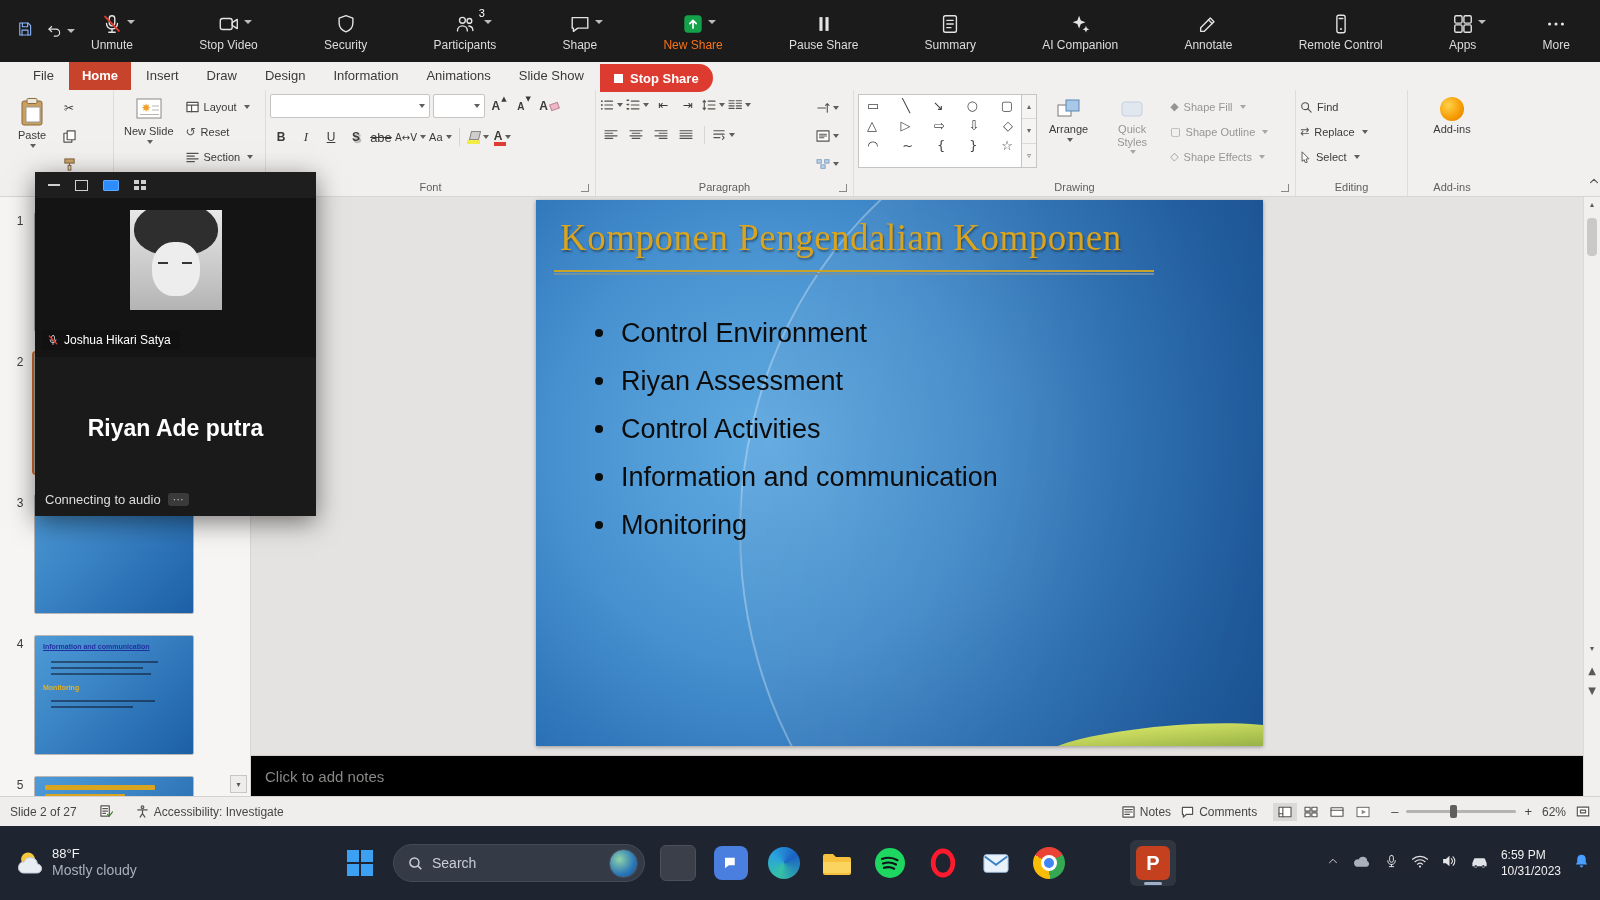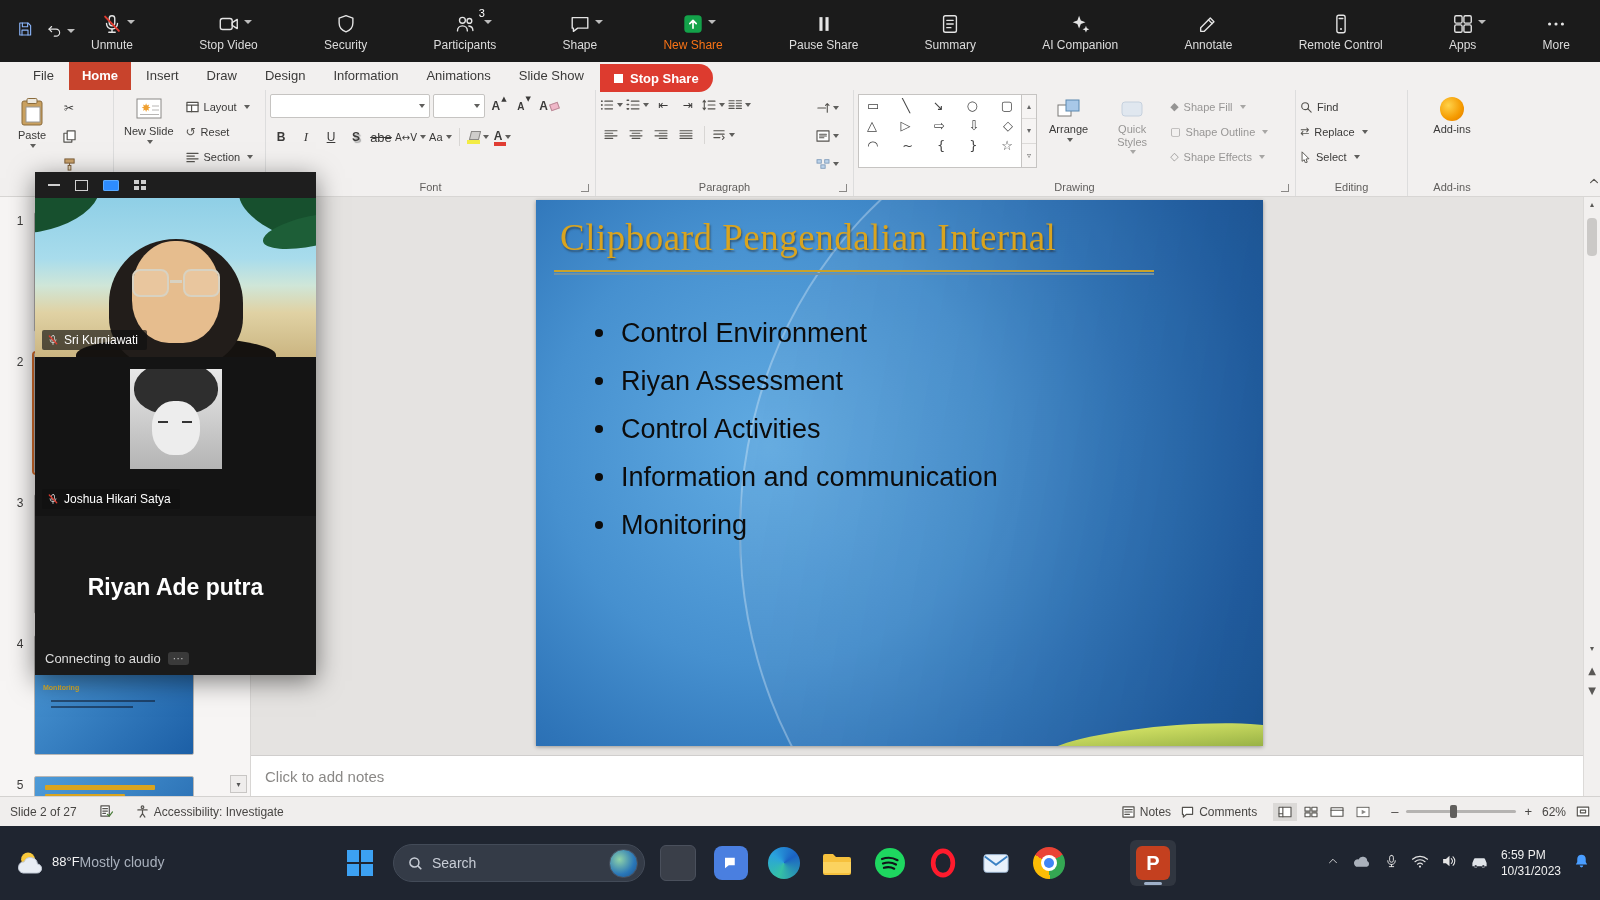--- a/index.html
+++ b/index.html
@@ -69,21 +69,21 @@
   .tnum{width:28px;text-align:center;font-size:12px;color:#3b3a39;padding-top:2px}
   .tbox{width:158px;height:118px;border:1px solid #b8b6b4;background:linear-gradient(135deg,#4e9bd8,#1c5fa6);border-radius:2px;overflow:hidden;position:relative;cursor:pointer}
   .t4title{position:absolute;left:8px;top:7px;font-size:7px;color:#22309f;text-decoration:underline;font-weight:bold}
   .t4line{position:absolute;left:16px;height:2px;background:rgba(15,25,45,.55)}
   .t4gold{position:absolute;left:8px;top:48px;font-size:7px;color:#e0b22a;font-weight:bold}
   .t5bar{position:absolute;left:10px;top:8px;width:110px;height:5px;background:#d9a41f;border-radius:1px}
   .t5bar2{position:absolute;left:10px;top:17px;width:80px;height:5px;background:#d9a41f;border-radius:1px}
   .th-down{position:absolute;right:3px;bottom:3px;width:15px;height:16px;background:#efedec;border:1px solid #c8c6c4;display:flex;align-items:center;justify-content:center;font-size:8px;color:#555;cursor:pointer}
   .editor{flex:1;display:flex;flex-direction:column;background:#e5e3e1}
   .canvas{flex:1;position:relative;overflow:hidden}
-  .notes{height:40px;background:#ffffff;border-top:1px solid #d0cecd;display:flex;align-items:center;padding-left:14px;color:#8a8886;font-size:15px;cursor:text}
+  .notes{height:40px;background:#000000;border-top:1px solid #d0cecd;display:flex;align-items:center;padding-left:14px;color:#8a8886;font-size:15px;cursor:text}
   .vscroll{width:16px;background:#f2f0ef;border-left:1px solid #dcdad8;position:relative}
   .vs-btn{position:absolute;left:0;width:16px;height:17px;display:flex;align-items:center;justify-content:center;font-size:8px;color:#5a5856;cursor:pointer}
   .vs-thumb{position:absolute;left:3px;top:22px;width:10px;height:38px;background:#cbc9c7;border-radius:4px;cursor:grab}
 
   
   .slide{position:absolute;left:285px;top:4px;width:727px;height:546px;background:radial-gradient(circle at 32% 45%,#61abe2 0%,#4690cf 38%,#2e74b8 62%,#1e5da2 85%,#185394 100%);box-shadow:0 1px 4px rgba(0,0,0,.35);overflow:hidden}
   .curve{position:absolute;top:-110px;right:-300px;width:820px;height:880px;border-radius:50%;border:2px solid rgba(225,240,252,.35);background:linear-gradient(100deg,rgba(255,255,255,.05),rgba(12,50,100,.22))}
   .sliver{position:absolute;bottom:-16px;right:-24px;width:240px;height:36px;background:linear-gradient(180deg,#cede62,#8aa63e);border-radius:100% 100% 0 0;transform:rotate(-5deg)}
   .sl-title{position:absolute;left:24px;top:16px;font-family:"Liberation Serif",serif;font-size:37px;color:#d9a41f;text-shadow:1px 2px 2px rgba(30,30,30,.5);letter-spacing:.5px;white-space:nowrap}
   .sl-rule{position:absolute;left:18px;top:70px;width:600px;height:5px;background:linear-gradient(180deg,#c9a22a 0 2px,rgba(0,0,0,0) 2px 3px,#7292a2 3px 5px)}
@@ -102,21 +102,21 @@
   .vbtn{padding:3px 5px;display:flex;align-items:center;cursor:pointer}
   .vbtn.active{background:#dbd9d7}
   .zoomctl{display:flex;align-items:center;gap:8px}
   .zminus,.zplus{font-size:13px;color:#484644;cursor:pointer}
   .ztrack{width:110px;height:3px;background:#b5b3b1;position:relative;border-radius:2px;cursor:pointer}
   .zhandle{position:absolute;left:44px;top:-5px;width:7px;height:13px;background:#605e5c;border-radius:2px;cursor:grab}
 
   
   .taskbar{position:absolute;top:826px;left:0;width:1600px;height:74px;background:#1f2530}
   .weather{position:absolute;left:12px;top:0;height:100%;display:flex;align-items:center;gap:8px;cursor:pointer}
-  .wtxt{display:flex;flex-direction:row;line-height:1.25}
+  .wtxt{display:flex;flex-direction:column;line-height:1.25}
   .wtemp{font-size:13px;color:#f2f2f2}
   .wdesc{font-size:14px;color:#a8b0bc}
   .centerbar{position:absolute;left:340px;top:0;height:100%;display:flex;align-items:center;gap:13px}
   .tb-ic{width:40px;height:40px;display:flex;align-items:center;justify-content:center;border-radius:6px;cursor:pointer}
   .win{display:grid;grid-template-columns:12px 12px;grid-template-rows:12px 12px;gap:2px}
   .win i{background:#3ca1f2;display:block}
   .search{height:38px;width:252px;border-radius:19px;background:#343b47;border:1px solid #434b58;display:flex;align-items:center;gap:9px;padding:0 6px 0 14px;color:#c8cdd6;font-size:14px;cursor:text;box-sizing:border-box}
   .sdot{margin-left:auto;width:27px;height:27px;border-radius:50%;background:radial-gradient(circle at 35% 35%,#8fd3a8,#2a77b8 60%,#1b4f86);border:1px solid #4a5260}
   .ic-dark{width:34px;height:34px;border-radius:6px;background:#3a3f49;border:1px solid #4a505c}
   .ic-teams{width:34px;height:34px;border-radius:8px;background:#4a7fe0;display:flex;align-items:center;justify-content:center}
@@ -716,21 +716,21 @@
           </div>
       </div>
       <div class="th-down g">▾</div>
     </div>
 
     <div class="editor">
       <div class="canvas">
         <div class="slide">
           <div class="curve"></div>
           <div class="sliver"></div>
-          <div class="sl-title">Clipboard Pengendalian Internal</div>
+          <div class="sl-title">Komponen Pengendalian Komponen</div>
           <div class="sl-rule"></div>
           <ul class="sl-bullets">
             <li>Control Environment</li>
             <li>Riyan Assessment</li>
             <li>Control Activities</li>
             <li>Information and communication</li>
             <li>Monitoring</li>
           </ul>
         </div>
       </div>
@@ -941,59 +941,35 @@
       <span class="zp-min"></span>
       <span class="zp-win"></span>
       <span class="zp-gal"></span>
       <span class="zp-grid">
           <i></i>
           <i></i>
           <i></i>
           <i></i>
         </span>
     </div>
-    <div class="tile t1">
-      <div class="beach">
-        <span class="palm palmR"></span>
-        <span class="palm palmR2"></span>
-        <span class="palm palmL"></span>
-      </div>
-      <div class="shoulders"></div>
-      <div class="hair"></div>
-      <div class="face"></div>
-      <div class="glasses">
-          <i></i>
-          <i></i>
-        </div>
+    <div class="tile t2">
+      <div class="avatar">
+        <span class="av-hair"></span>
+        <span class="av-face"></span>
+        <span class="av-eye" style="left:28px"></span>
+        <span class="av-eye" style="left:52px"></span>
+      </div>
       <div class="nametag">
         <svg width="12" height="12" viewBox="0 0 24 24" class="ln">
             <g style="stroke:#e25d52">
               <rect x="9" y="3" width="6" height="11" rx="3"></rect>
               <path d="M6 11.5a6 6 0 0 0 12 0M12 17.5V21"></path>
             </g>
             <path style="stroke:#e03a2e;stroke-width:2.4" d="M4.5 4l15 15.5"></path>
           </svg>
-        <span>Sri Kurniawati</span>
-      </div>
-    </div>
-    <div class="tile t2">
-      <div class="avatar">
-        <span class="av-hair"></span>
-        <span class="av-face"></span>
-        <span class="av-eye" style="left:28px"></span>
-        <span class="av-eye" style="left:52px"></span>
-      </div>
-      <div class="nametag">
-        <svg width="12" height="12" viewBox="0 0 24 24" class="ln">
-            <g style="stroke:#e25d52">
-              <rect x="9" y="3" width="6" height="11" rx="3"></rect>
-              <path d="M6 11.5a6 6 0 0 0 12 0M12 17.5V21"></path>
-            </g>
-            <path style="stroke:#e03a2e;stroke-width:2.4" d="M4.5 4l15 15.5"></path>
-          </svg>
         <span>Joshua Hikari Satya</span>
       </div>
     </div>
     <div class="tile t3">
       <div class="bigname">Riyan Ade putra</div>
       <div class="connecting">
         <span>Connecting to audio</span>
         <span class="dots g">⋯</span>
       </div>
     </div>

